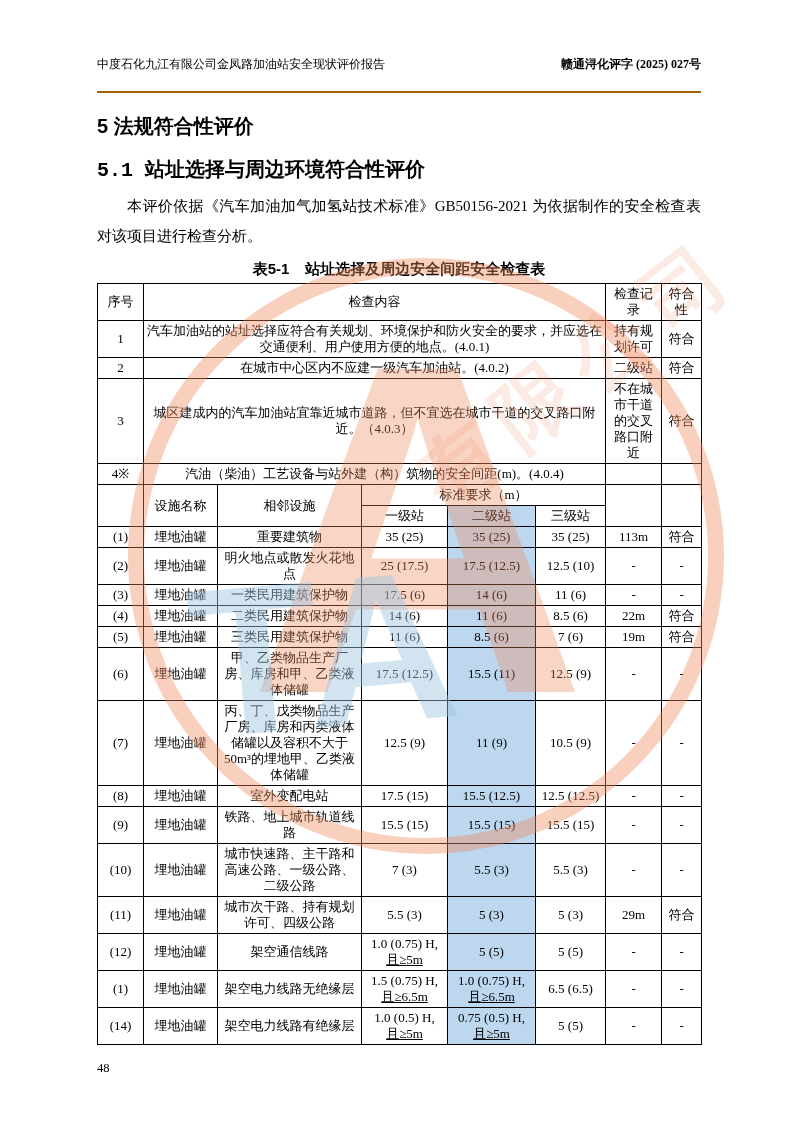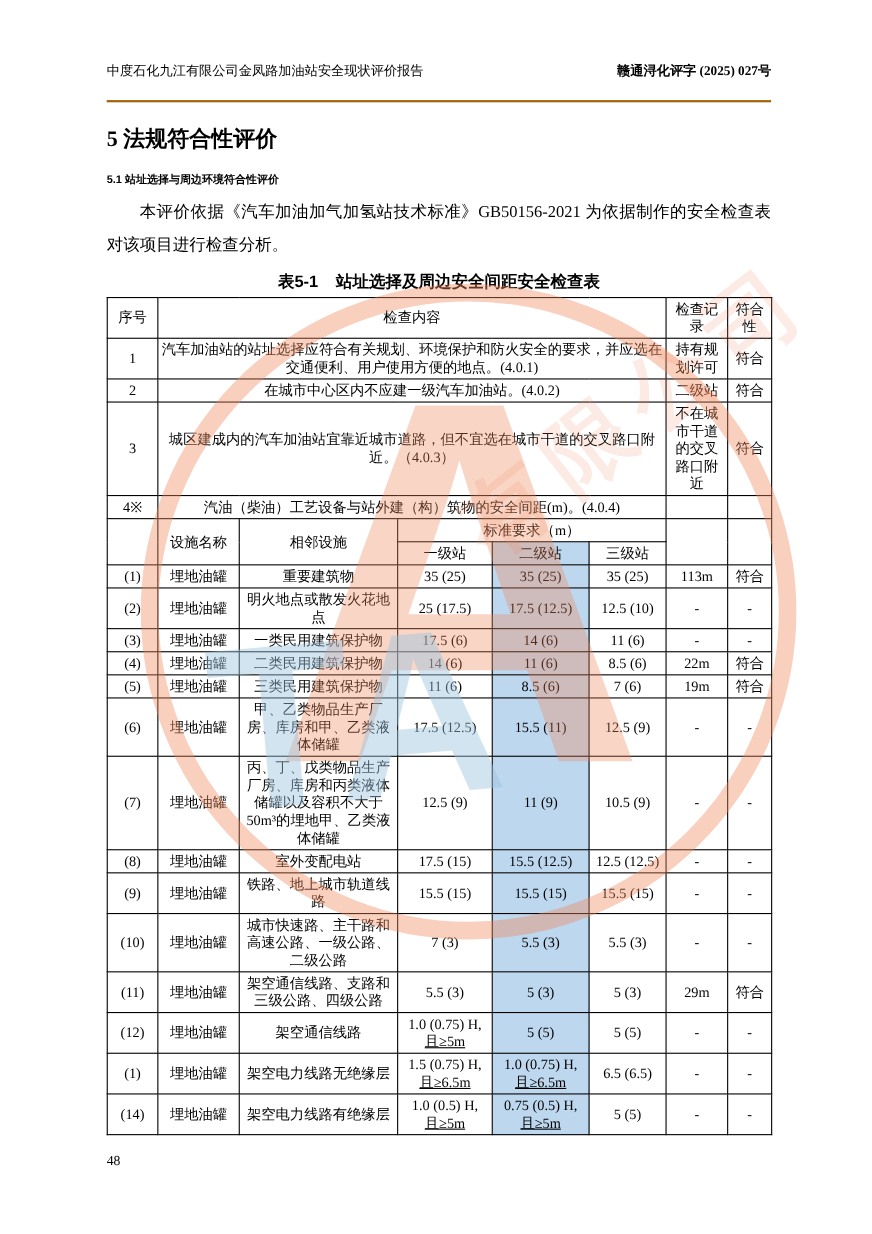--- a/index.html
+++ b/index.html
@@ -15,26 +15,26 @@
     overflow:hidden;color:#000;
     font-family:"Liberation Serif","DejaVu Serif",serif;
   }
   .content{position:absolute;left:97px;top:56px;width:604px;z-index:1;}
   .doc-header{
     display:flex;justify-content:space-between;align-items:flex-end;
     font-size:12px;border-bottom:2px solid #a16207;padding-bottom:18px;
   }
   .doc-header .hdr-right{font-weight:bold;font-family:Liberation Serif, serif;}
   .h1{
-    font-family:Liberation Serif, serif;
+    font-family:Liberation Sans, sans-serif;
     font-size:20px;font-weight:bold;margin:20px 0 0;
   }
   .h2{
-    font-family:Liberation Sans, sans-serif;
-    font-size:10px;font-weight:bold;margin:16px 0 0;
+    font-family:Liberation Mono, monospace;
+    font-size:20px;font-weight:bold;margin:16px 0 0;
   }
   .para{
     font-size:15px;line-height:30px;margin:8px 0 0;
     text-indent:2em;text-align:justify;
   }
   .tcaption{
     font-family:"Liberation Sans","DejaVu Sans",sans-serif;
     text-align:center;font-weight:bold;font-size:15px;margin:9px 0 4px;
   }
   .tcaption .cap-label{margin-right:16px;}
@@ -251,21 +251,21 @@
             <td>城市快速路、主干路和高速公路、一级公路、二级公路</td>
             <td>7 (3)</td>
             <td class="hl">5.5 (3)</td>
             <td>5.5 (3)</td>
             <td>-</td>
             <td>-</td>
           </tr>
           <tr>
             <td>(11)</td>
             <td>埋地油罐</td>
-            <td>架空通信线路、支路和三级公路、四级公路</td>
+            <td>城市次干路、持有规划许可、四级公路</td>
             <td>5.5 (3)</td>
             <td class="hl">5 (3)</td>
             <td>5 (3)</td>
             <td>29m</td>
             <td>符合</td>
           </tr>
           <tr>
             <td>(12)</td>
             <td>埋地油罐</td>
             <td>架空通信线路</td>

